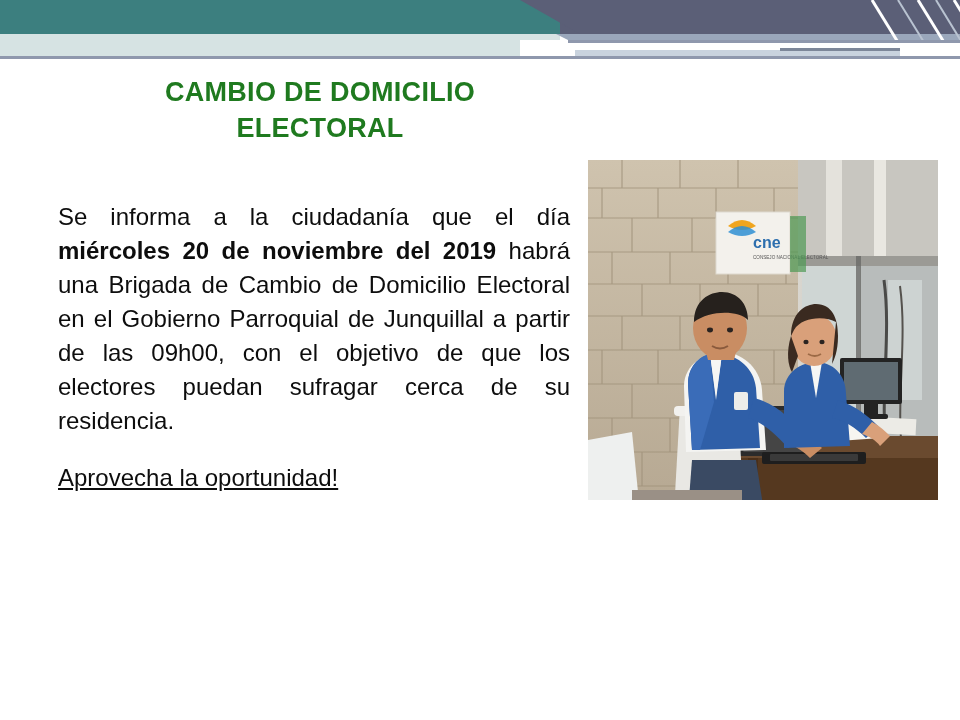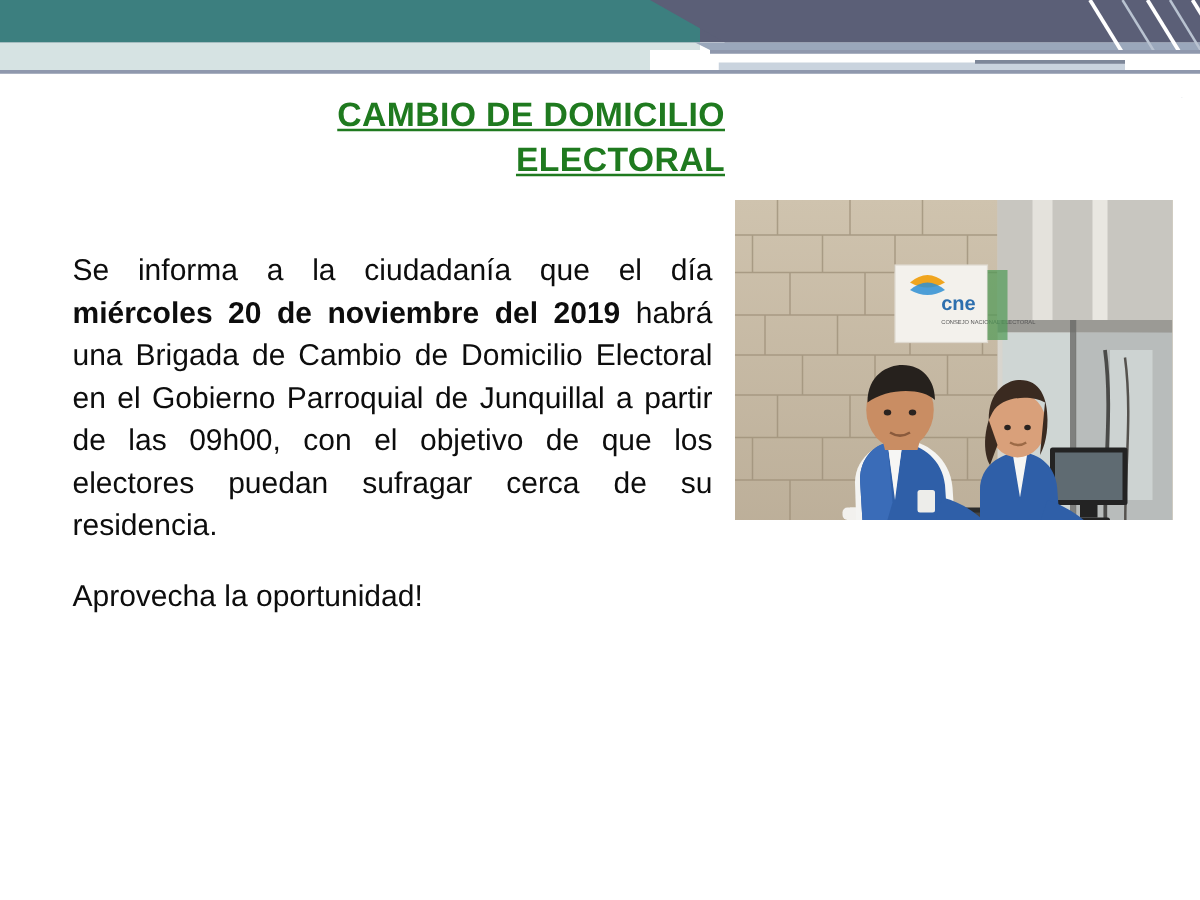--- a/index.html
+++ b/index.html
@@ -90,27 +90,26 @@
     height: 3px;
     background: #7d8799;
   }
 
   
   .title {
     position: absolute;
     top: 74px;
     left: 60px;
     width: 520px;
-    text-align: right;
+    text-align: center;
     font-size: 27px;
     font-weight: bold;
     line-height: 1.35;
     color: #1f7a1f;
     letter-spacing: 0.3px;
-    text-decoration: underline;
   }
   .title .ln {
     display: block;
   }
 
   
   .body-text {
     position: absolute;
     top: 200px;
     left: 58px;
@@ -120,32 +119,33 @@
     color: #0d0d0d;
     text-align: justify;
     text-justify: inter-word;
   }
   .body-text p {
     margin: 0 0 22px 0;
   }
   .body-text p:last-child {
     margin-bottom: 0;
     text-align: left;
+    text-decoration: underline;
   }
   .body-text b {
     font-weight: bold;
   }
 
   
   .photo {
     position: absolute;
     top: 160px;
     left: 588px;
     width: 350px;
-    height: 256px;
+    height: 340px;
     overflow: hidden;
     background: #b9ad9a;
   }
   .photo svg {
     display: block;
   }
 </style>
 </head>
 <body>
 

